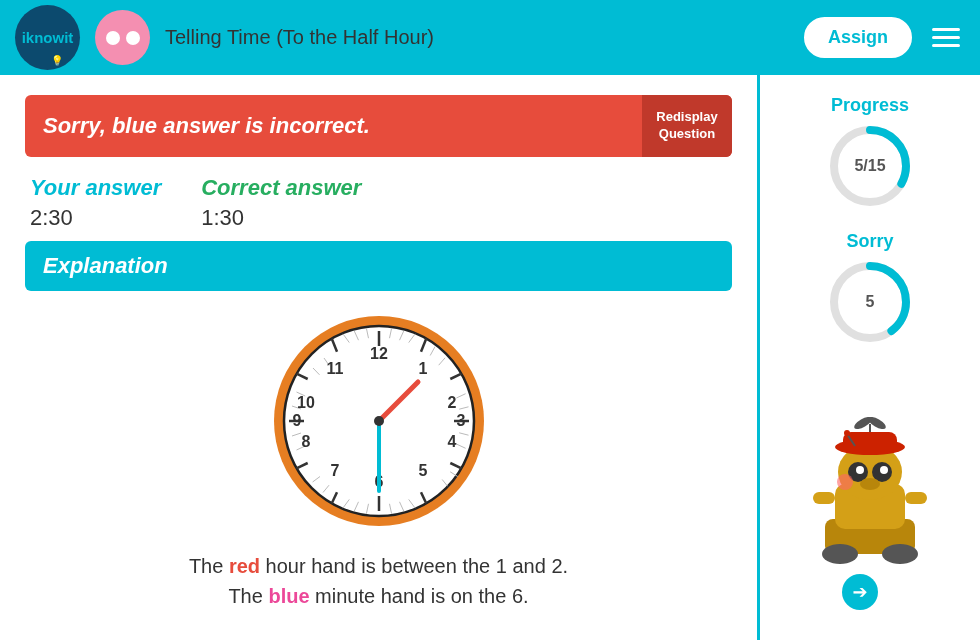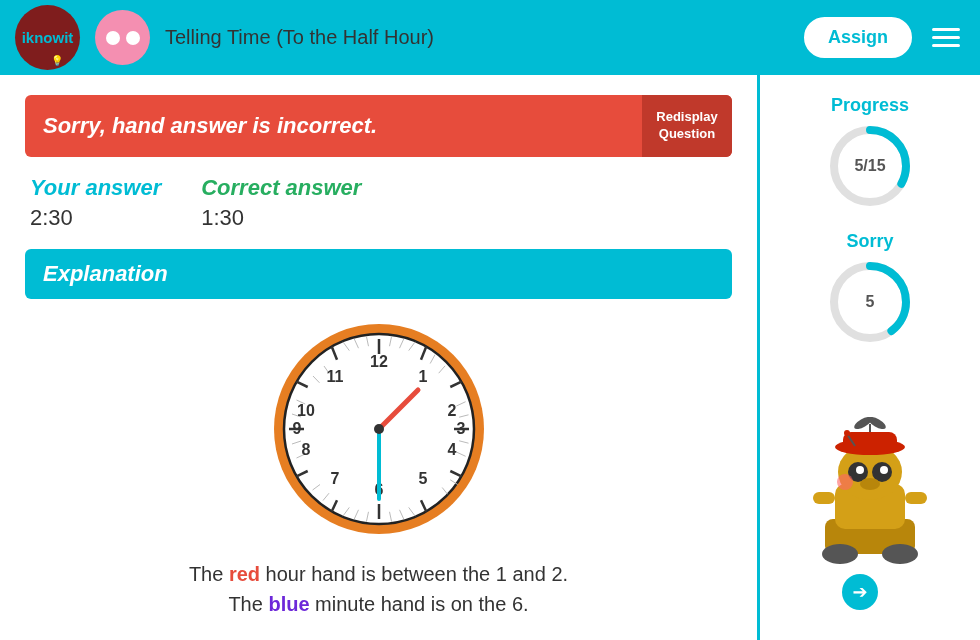--- a/index.html
+++ b/index.html
@@ -14,21 +14,21 @@
     
     .header {
       background: #00bcd4;
       height: 75px;
       display: flex;
       align-items: center;
       padding: 0 15px;
       gap: 15px;
     }
     .logo-box {
-      background: #7f1d1d;
+      background: #0c4a6e;
       border-radius: 50%;
       width: 65px;
       height: 65px;
       display: flex;
       align-items: center;
       justify-content: center;
       font-weight: bold;
       font-size: 13px;
       color: #00bcd4;
       flex-shrink: 0;
@@ -144,21 +144,21 @@
       align-self: stretch;
       display: flex;
       align-items: center;
       justify-content: center;
     }
 
     
     .answer-comparison {
       display: flex;
       gap: 40px;
-      margin-bottom: 18px;
+      margin-bottom: 10px;
       padding: 0 5px;
     }
     .answer-col {}
     .answer-label {
       font-size: 22px;
       font-weight: bold;
       font-style: italic;
       margin-bottom: 4px;
     }
     .your-answer-label { color: #00bcd4; }
@@ -194,21 +194,21 @@
     }
 
     
     .explanation-text {
       font-size: 20px;
       color: #333;
       text-align: center;
       line-height: 1.5;
     }
     .text-red { color: #e74c3c; font-weight: bold; margin-top: 32px; }
-    .text-blue { color: #6d28d9; font-weight: bold; }
+    .text-blue { color: #ec4899; font-weight: bold; }
 
     
     .right-panel {
       width: 220px;
       background: white;
       padding: 20px 15px;
       display: flex;
       flex-direction: column;
       align-items: center;
       gap: 20px;
@@ -302,21 +302,21 @@
     <div class="hamburger-line"></div>
     <div class="hamburger-line"></div>
   </button>
 </div>
 
 <div class="main-content">
 
   <div class="left-panel">
 
     <div class="incorrect-banner">
-      <div class="incorrect-text">Sorry, hand answer is incorrect.</div>
+      <div class="incorrect-text">Sorry, blue answer is incorrect.</div>
       <button class="redisplay-btn">Redisplay<br>Question</button>
     </div>
 
     <div class="answer-comparison">
       <div class="answer-col">
         <div class="answer-label your-answer-label">Your answer</div>
         <div class="answer-value">2:30</div>
       </div>
       <div class="answer-col">
         <div class="answer-label correct-answer-label">Correct answer</div>

